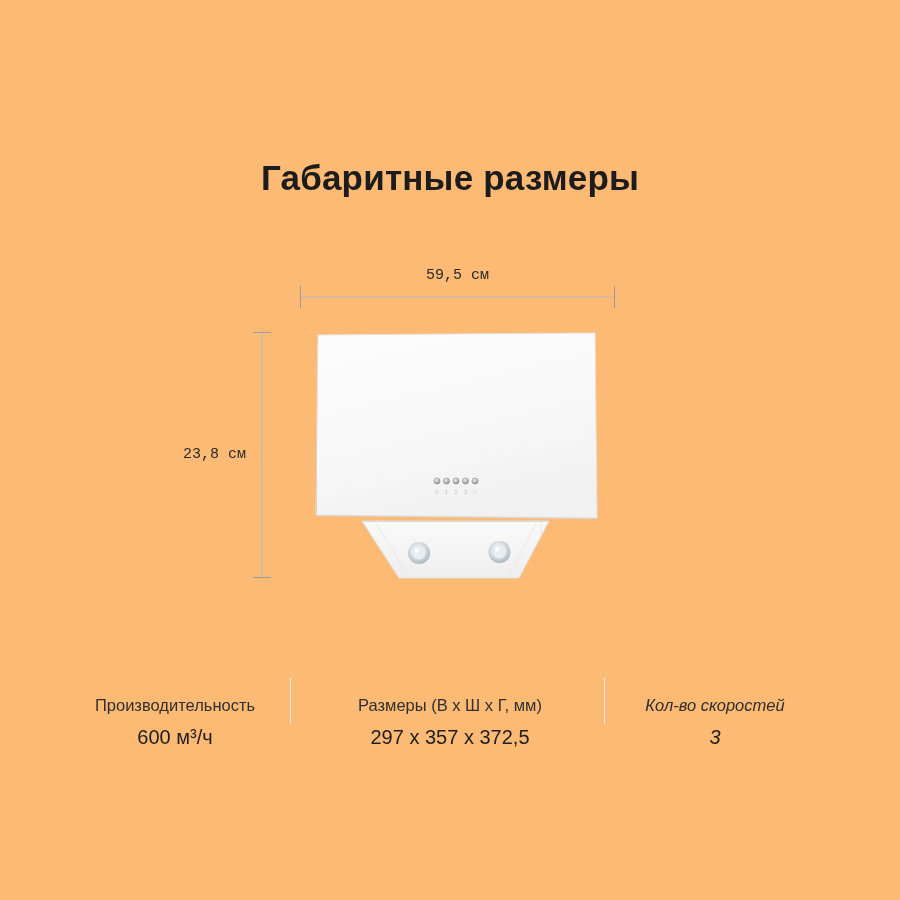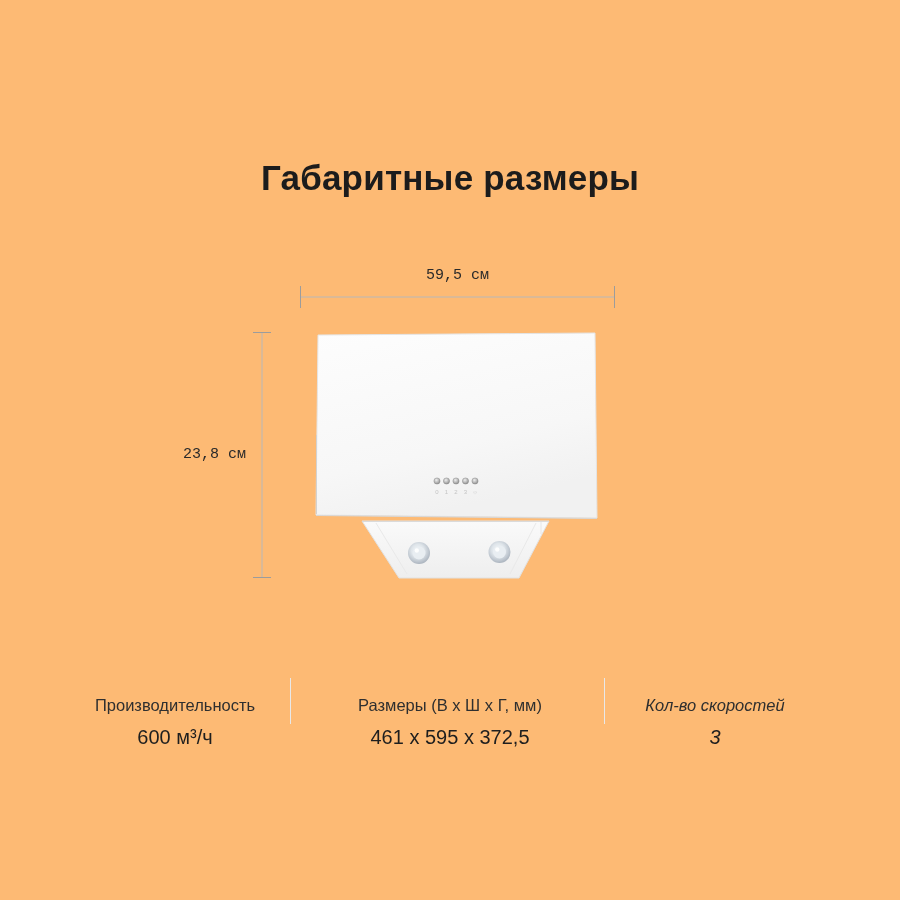--- a/index.html
+++ b/index.html
@@ -179,21 +179,21 @@
   <div class="dim-label height">23,8 см</div>
 
   <div class="specs">
     <div class="spec-col c1">
       <div class="spec-label">Производительность</div>
       <div class="spec-value">600 м³/ч</div>
     </div>
     <div class="spec-divider d1"></div>
     <div class="spec-col c2">
       <div class="spec-label">Размеры (В х Ш х Г, мм)</div>
-      <div class="spec-value">461 x 595 x 372,5</div>
+      <div class="spec-value">297 x 357 x 372,5</div>
     </div>
     <div class="spec-divider d2"></div>
     <div class="spec-col c3">
       <div class="spec-label">Кол-во скоростей</div>
       <div class="spec-value">3</div>
     </div>
   </div>
 
 </div>
 

